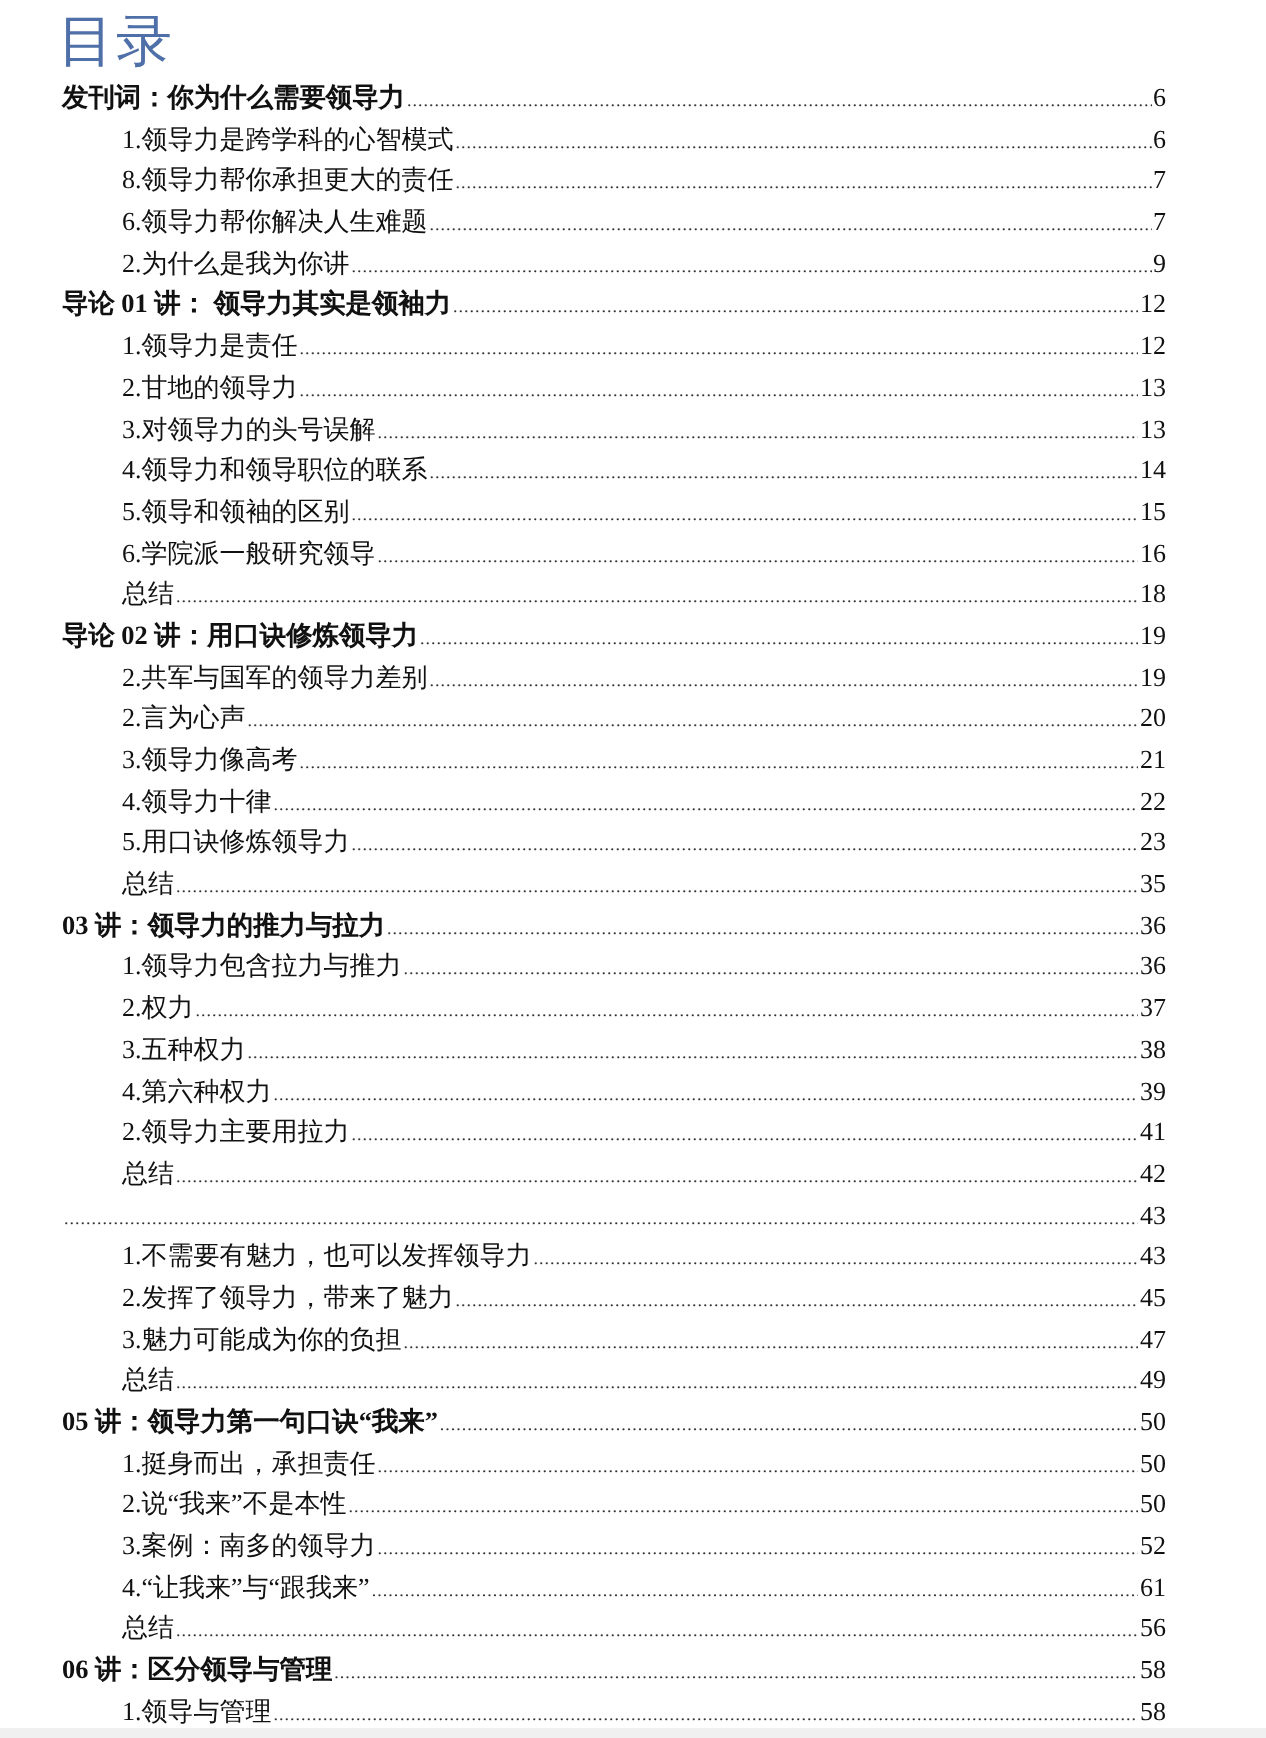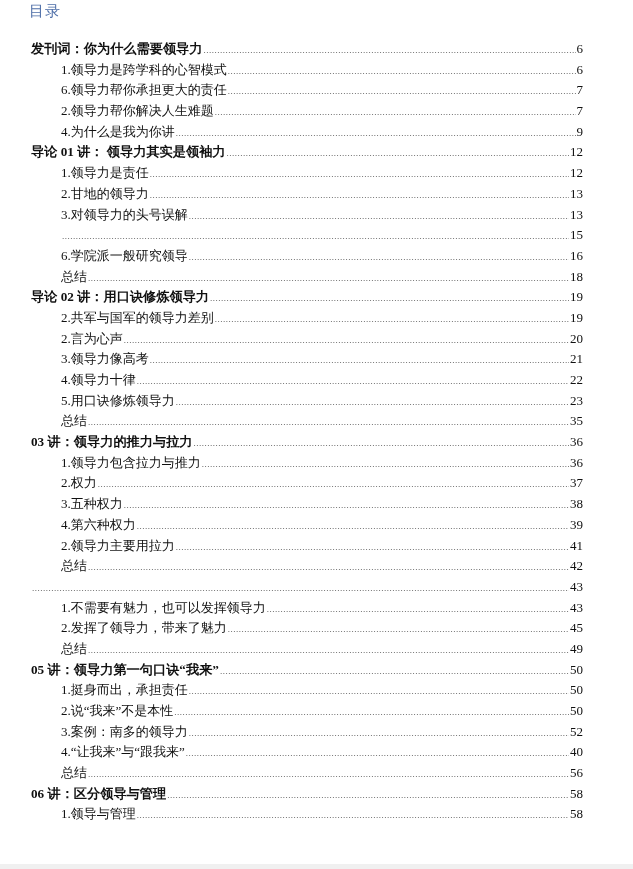--- a/index.html
+++ b/index.html
@@ -1,17 +1,17 @@
 <!DOCTYPE html>
 <html><head>
   <meta charset="utf-8">
   <style>
     html, body { margin: 0; padding: 0; background: #ffffff; }
     body { width: 633px; height: 869px; overflow: hidden; position: relative; font-family: "Liberation Serif", "DejaVu Serif", serif; color: #111; }
-    .title { position: absolute; left: 29px; top: 2px; font-size: 15px; color: #4f6fa8; font-family: "DejaVu Sans", sans-serif; letter-spacing: 1px; }
+    .title { position: absolute; left: 29px; top: 2px; font-size: 28px; color: #4f6fa8; font-family: "DejaVu Sans", sans-serif; letter-spacing: 1px; }
     .toc { position: absolute; left: 0; top: 39px; width: 633px; }
     .row { position: relative; height: 20.7px; line-height: 20.7px; display: flex; align-items: baseline; font-size: 13px; }
     .row.h { padding-left: 31px; font-weight: bold; font-size: 13.2px; }
     .row.s { padding-left: 61px; }
     .label { white-space: nowrap; flex: 0 0 auto; }
     .dots { flex: 1 1 auto; overflow: hidden; white-space: nowrap; margin: 0 1px; color: #333; font-weight: normal; letter-spacing: 0.5px; font-size: 9px; }
     .dots::after { content: "................................................................................................................................................................................................................................................"; }
     .page { flex: 0 0 auto; width: auto; margin-right: 50px; font-weight: normal; font-size: 13px; text-align: right; }
     .bottom-line { position: absolute; left: 0; top: 864px; width: 633px; height: 5px; background: #f0f0f0; }
   </style>
@@ -25,31 +25,31 @@
       <span class="label">发刊词：你为什么需要领导力</span>
       <span class="dots"></span>
       <span class="page">6</span>
     </div>
     <div class="row s">
       <span class="label">1.领导力是跨学科的心智模式</span>
       <span class="dots"></span>
       <span class="page">6</span>
     </div>
     <div class="row s">
-      <span class="label">6.领导力帮你承担更大的责任</span>
+      <span class="label">8.领导力帮你承担更大的责任</span>
       <span class="dots"></span>
       <span class="page">7</span>
     </div>
     <div class="row s">
-      <span class="label">2.领导力帮你解决人生难题</span>
+      <span class="label">6.领导力帮你解决人生难题</span>
       <span class="dots"></span>
       <span class="page">7</span>
     </div>
     <div class="row s">
-      <span class="label">4.为什么是我为你讲</span>
+      <span class="label">2.为什么是我为你讲</span>
       <span class="dots"></span>
       <span class="page">9</span>
     </div>
     <div class="row h">
       <span class="label">导论 01 讲： 领导力其实是领袖力</span>
       <span class="dots"></span>
       <span class="page">12</span>
     </div>
     <div class="row s">
       <span class="label">1.领导力是责任</span>
@@ -60,20 +60,26 @@
       <span class="label">2.甘地的领导力</span>
       <span class="dots"></span>
       <span class="page">13</span>
     </div>
     <div class="row s">
       <span class="label">3.对领导力的头号误解</span>
       <span class="dots"></span>
       <span class="page">13</span>
     </div>
     <div class="row s">
+      <span class="label">4.领导力和领导职位的联系</span>
+      <span class="dots"></span>
+      <span class="page">14</span>
+    </div>
+    <div class="row s">
+      <span class="label">5.领导和领袖的区别</span>
       <span class="dots"></span>
       <span class="page">15</span>
     </div>
     <div class="row s">
       <span class="label">6.学院派一般研究领导</span>
       <span class="dots"></span>
       <span class="page">16</span>
     </div>
     <div class="row s">
       <span class="label">总结</span>
@@ -158,20 +164,25 @@
       <span class="label">1.不需要有魅力，也可以发挥领导力</span>
       <span class="dots"></span>
       <span class="page">43</span>
     </div>
     <div class="row s">
       <span class="label">2.发挥了领导力，带来了魅力</span>
       <span class="dots"></span>
       <span class="page">45</span>
     </div>
     <div class="row s">
+      <span class="label">3.魅力可能成为你的负担</span>
+      <span class="dots"></span>
+      <span class="page">47</span>
+    </div>
+    <div class="row s">
       <span class="label">总结</span>
       <span class="dots"></span>
       <span class="page">49</span>
     </div>
     <div class="row h">
       <span class="label">05 讲：领导力第一句口诀“我来”</span>
       <span class="dots"></span>
       <span class="page">50</span>
     </div>
     <div class="row s">
@@ -185,21 +196,21 @@
       <span class="page">50</span>
     </div>
     <div class="row s">
       <span class="label">3.案例：南多的领导力</span>
       <span class="dots"></span>
       <span class="page">52</span>
     </div>
     <div class="row s">
       <span class="label">4.“让我来”与“跟我来”</span>
       <span class="dots"></span>
-      <span class="page">40</span>
+      <span class="page">61</span>
     </div>
     <div class="row s">
       <span class="label">总结</span>
       <span class="dots"></span>
       <span class="page">56</span>
     </div>
     <div class="row h">
       <span class="label">06 讲：区分领导与管理</span>
       <span class="dots"></span>
       <span class="page">58</span>

